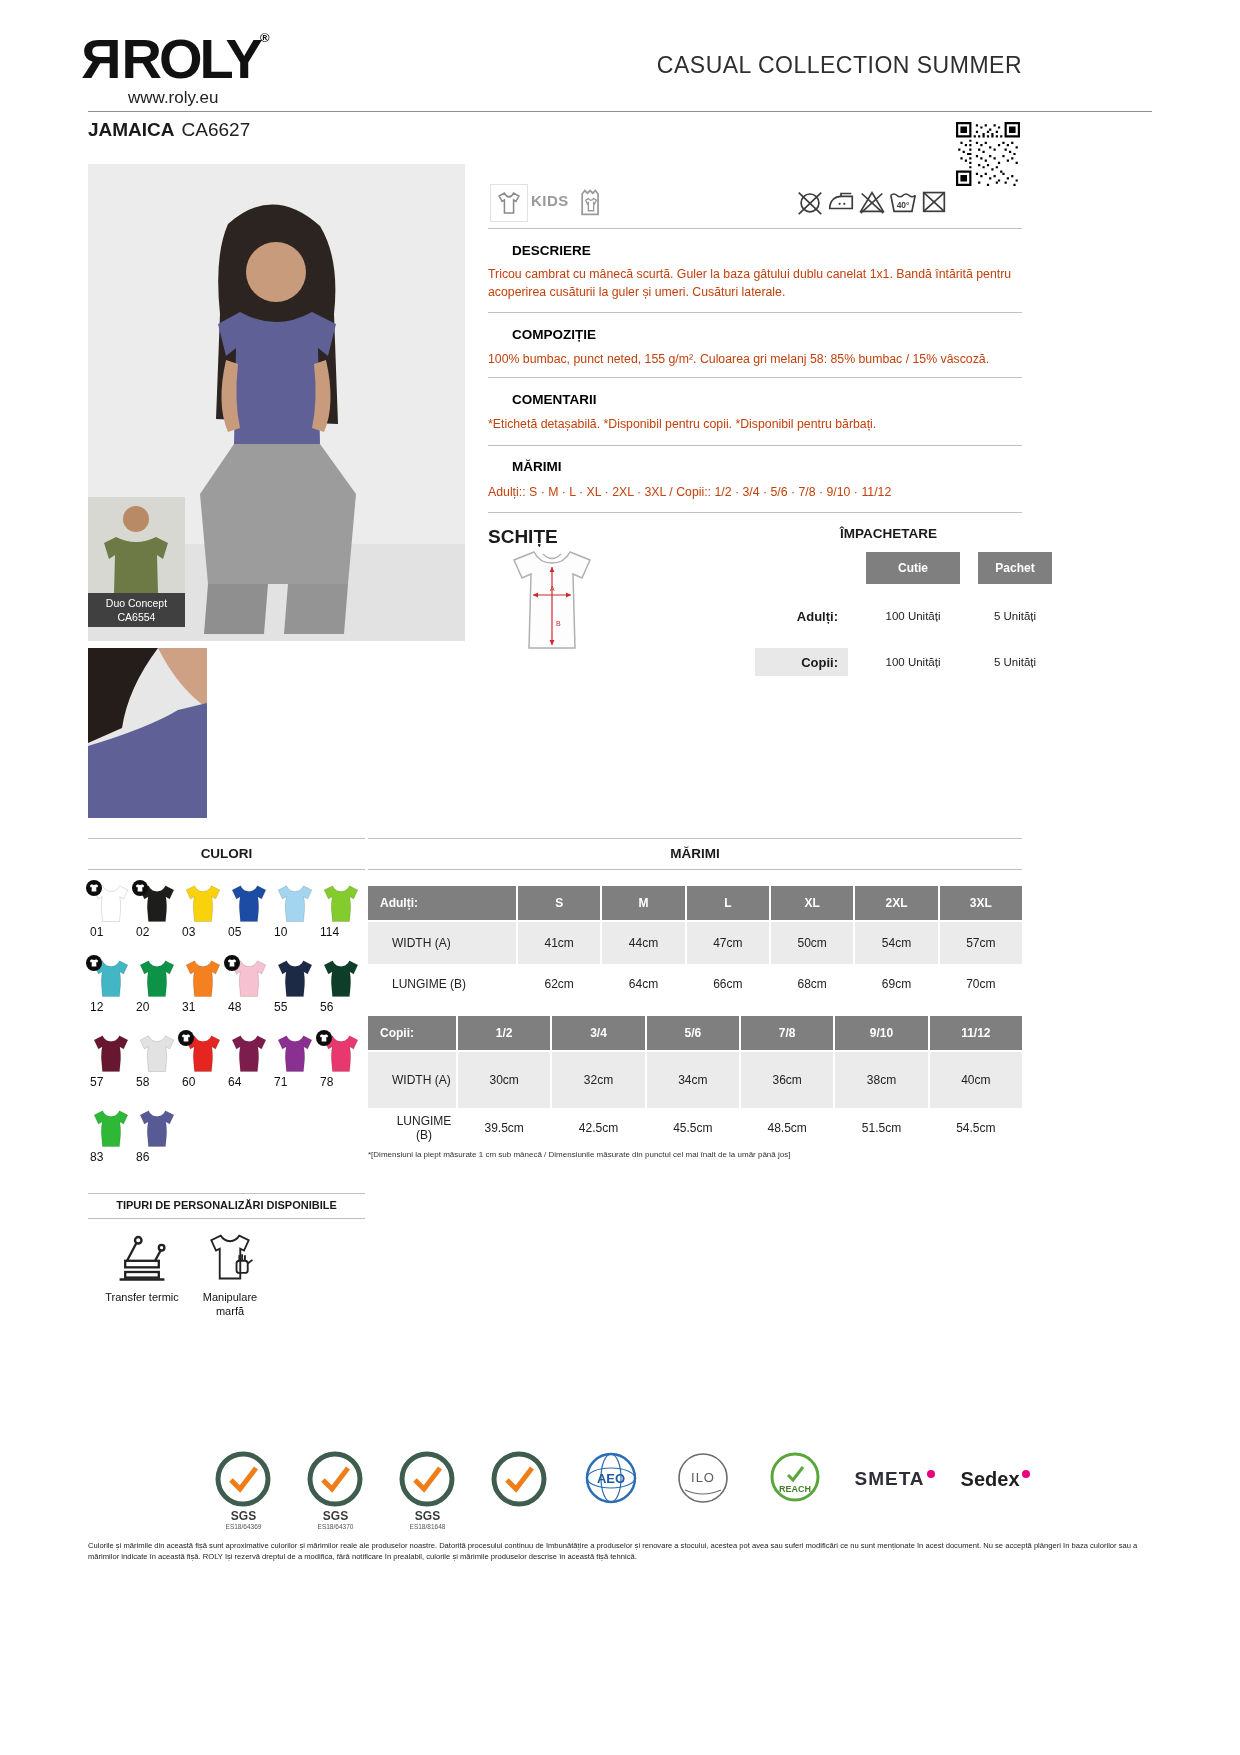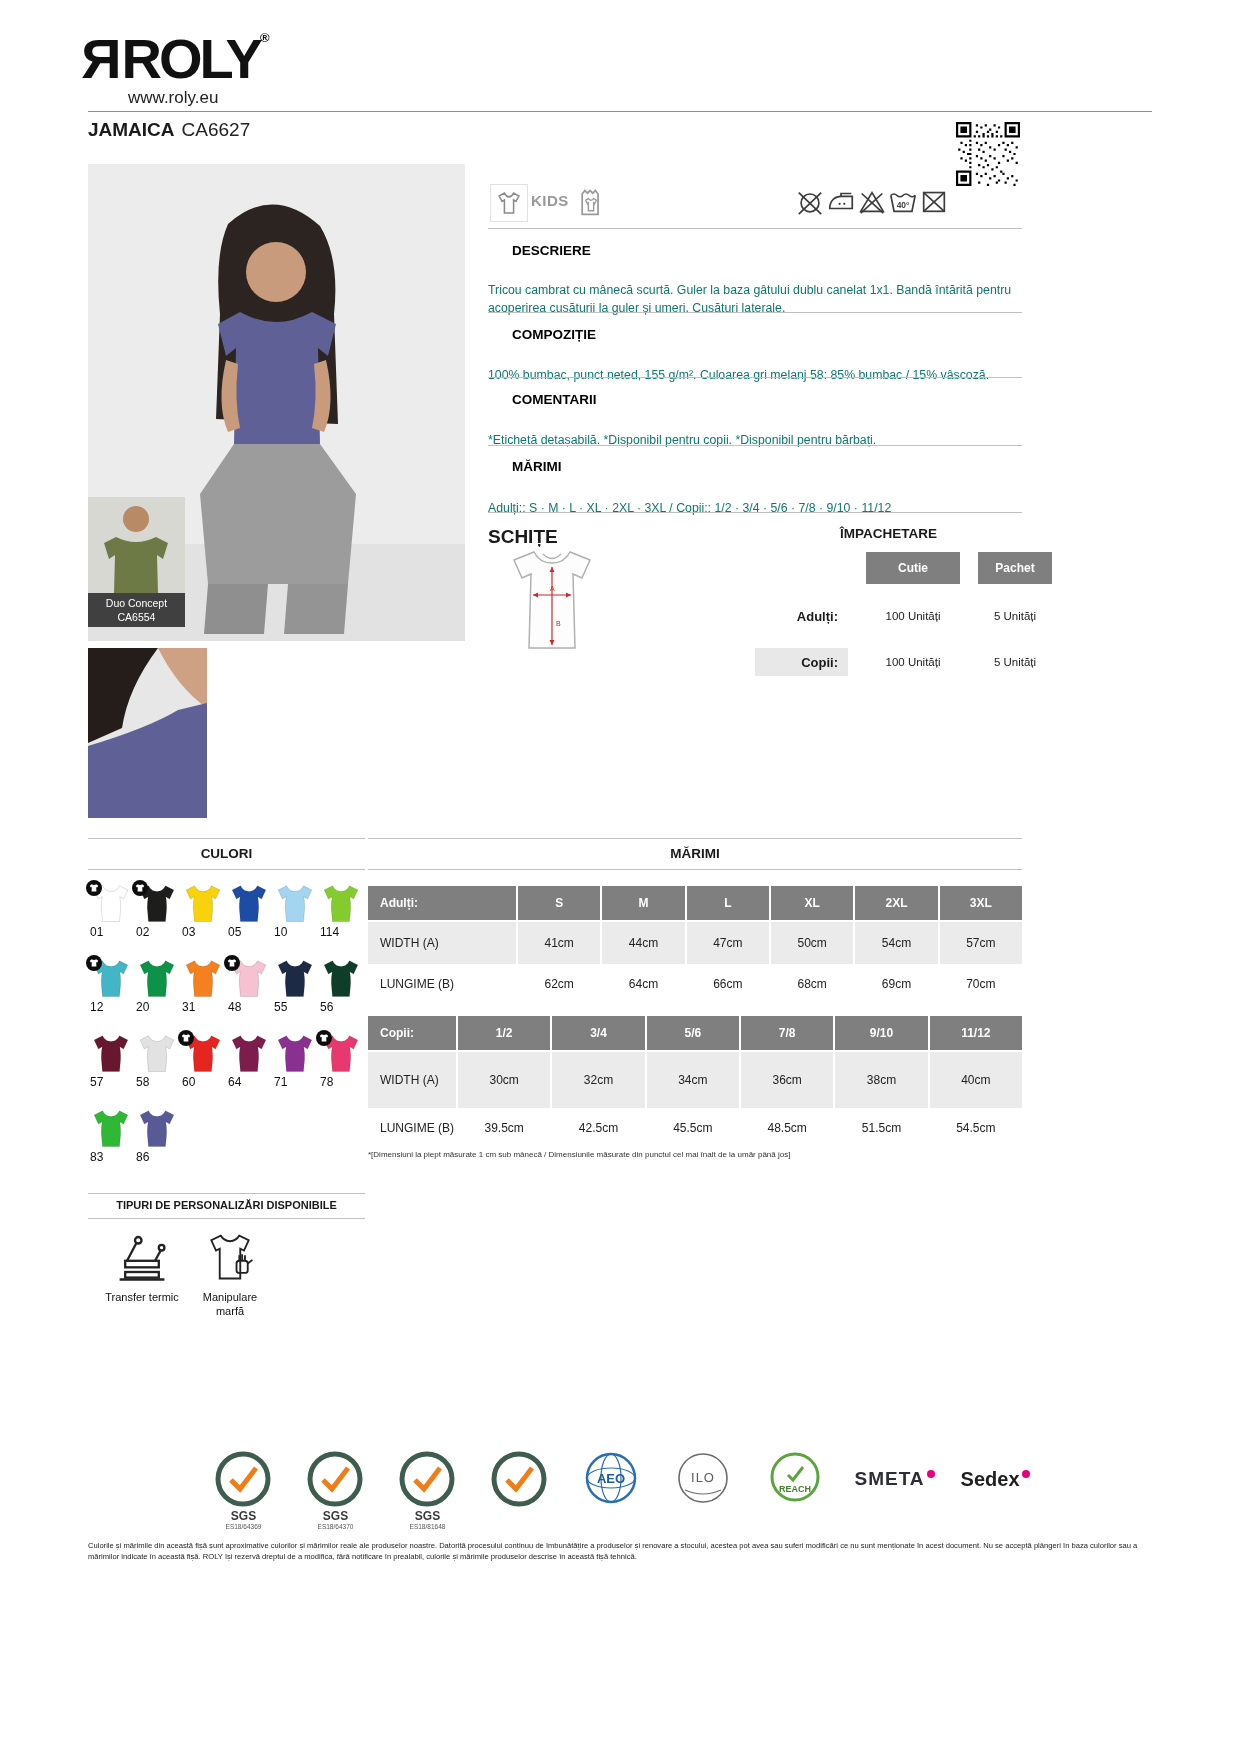--- a/index.html
+++ b/index.html
@@ -27,21 +27,21 @@
 
   
   .icon-box{width:36px;height:36px;border:1px solid #e2e2e2;display:flex;align-items:center;justify-content:center;}
   .kids-label{left:531px;top:192px;font-size:15px;font-weight:bold;color:#9a9a9a;letter-spacing:.5px;}
   .care-row{left:795px;top:186px;display:flex;gap:1px;}
   .qr{left:956px;top:122px;width:64px;height:64px;}
 
   
   .divider{left:488px;width:534px;height:1px;background:#c0c0c0;}
   .sec-h{left:488px;font-size:13.5px;font-weight:bold;color:#000;padding-left:24px;}
-  .sec-p{left:488px;width:534px;font-size:12.3px;color:#0f766e;line-height:1.45;margin-top:16px;}
+  .sec-p{left:488px;width:534px;font-size:12.3px;color:#c2410c;line-height:1.45;}
 
   .impachetare-h{left:755px;width:267px;text-align:center;font-size:13.5px;font-weight:bold;}
   .schite-h{left:488px;font-size:19px;font-weight:bold;}
 
   .pk-table{left:755px;top:552px;display:grid;grid-template-columns:93px 94px 74px;
       grid-template-rows:32px 28px 28px;gap:18px;}
   .pk-head{background:#7f7f7f;color:#fff;font-weight:bold;font-size:12px;
       display:flex;align-items:center;justify-content:center;}
   .pk-label{font-weight:bold;font-size:13px;display:flex;align-items:center;justify-content:flex-end;padding-right:10px;}
   .pk-label.gray{background:#e8e8e8;}
@@ -63,21 +63,21 @@
 
   .sz-table{display:grid;gap:2px;}
   .sz-adults{left:368px;top:886px;width:654px;grid-template-columns:148px repeat(6,1fr);
       grid-template-rows:34px 42px 36px;}
   .sz-kids{left:368px;top:1016px;width:654px;grid-template-columns:88px repeat(6,1fr);
       grid-template-rows:34px 56px 36px;}
   .sz-h{background:#7f7f7f;color:#fff;font-weight:bold;font-size:12px;
       display:flex;align-items:center;justify-content:center;}
   .sz-h.lbl{justify-content:flex-start;padding-left:12px;}
   .sz-c{font-size:12px;color:#222;display:flex;align-items:center;justify-content:center;}
-  .sz-c.lbl{justify-content:flex-start;padding-left:12px;text-align:center;}
+  .sz-c.lbl{justify-content:flex-start;padding-left:24px;text-align:center;}
   .sz-c.gray{background:#ebebeb;}
   .footnote{left:368px;top:1150px;width:654px;font-size:8px;color:#333;}
 
   
   .perso-title{left:88px;top:1199px;width:277px;font-size:11px;font-weight:bold;text-align:center;}
   .perso-icons{left:104px;top:1230px;display:flex;gap:12px;}
   .perso-item{width:76px;display:flex;flex-direction:column;align-items:center;}
   .perso-label{font-size:11px;text-align:center;line-height:1.25;margin-top:5px;color:#111;}
 
   
@@ -92,20 +92,21 @@
   .pink-dot{width:8px;height:8px;border-radius:50%;background:#e6007e;margin-left:2px;margin-top:2px;}
   .legal{left:88px;top:1540px;width:1064px;font-size:7.6px;color:#222;line-height:1.45;}
 </style>
 </head>
 <body>
 
 <div class="page">
 
   <div class="abs logo"><span class="logo-r">R</span><span>ROLY</span><span class="logo-reg">®</span></div>
   <div class="abs website">www.roly.eu</div>
+  <div class="abs collection">CASUAL COLLECTION SUMMER</div>
   <div class="abs header-line"></div>
   <div class="abs product-title">
     <span class="pt-name">JAMAICA</span><span class="pt-code">CA6627</span>
   </div>
 
   <svg class="abs qr" viewBox="0 0 29 29">
     <rect width="29" height="29" fill="#fff"></rect>
     <path fill="#000" fill-rule="evenodd" d="M0 0h7v7H0zM1 1h5v5H1zM2 2h3v3H2z M22 0h7v7h-7zM23 1h5v5h-5zM24 2h3v3h-3z M0 22h7v7H0zM1 23h5v5H1zM2 24h3v3H2z"></path>
     <path fill="#000" d="M9 1h1v1H9zM11 2h1v1h-1zM13 1h1v1h-1zM15 3h1v1h-1zM17 1h1v1h-1zM19 2h1v1h-1zM9 4h1v1H9zM12 5h1v1h-1zM14 4h1v1h-1zM16 5h1v1h-1zM18 4h1v1h-1zM8 6h1v1H8zM10 6h1v1h-1zM12 6h1v1h-1zM14 6h1v1h-1zM16 6h1v1h-1zM18 6h1v1h-1zM20 6h1v1h-1zM6 8h1v1H6zM6 10h1v1H6zM6 12h1v1H6zM6 14h1v1H6zM6 16h1v1H6zM6 18h1v1H6zM6 20h1v1H6zM2 9h1v1H2zM4 10h1v1H4zM1 12h1v1H1zM3 13h1v1H3zM5 14h1v1H5zM2 16h1v1H2zM4 17h1v1H4zM9 9h1v1H9zM11 10h1v1h-1zM13 9h1v1h-1zM10 12h1v1h-1zM12 13h1v1h-1zM15 11h1v1h-1zM17 12h1v1h-1zM19 10h1v1h-1zM21 9h1v1h-1zM23 10h1v1h-1zM25 9h1v1h-1zM27 11h1v1h-1zM22 12h1v1h-1zM24 13h1v1h-1zM26 14h1v1h-1zM9 15h1v1H9zM11 16h1v1h-1zM13 17h1v1h-1zM15 15h1v1h-1zM17 16h1v1h-1zM19 18h1v1h-1zM21 15h1v1h-1zM23 17h1v1h-1zM25 16h1v1h-1zM27 18h1v1h-1zM10 19h1v1h-1zM12 20h1v1h-1zM14 19h1v1h-1zM16 21h1v1h-1zM18 20h1v1h-1zM20 22h1v1h-1zM9 23h1v1H9zM11 24h1v1h-1zM13 23h1v1h-1zM15 25h1v1h-1zM17 24h1v1h-1zM19 26h1v1h-1zM21 23h1v1h-1zM23 25h1v1h-1zM25 24h1v1h-1zM27 26h1v1h-1zM10 27h1v1h-1zM14 28h1v1h-1zM18 27h1v1h-1zM22 27h1v1h-1zM26 28h1v1h-1z"></path>
   </svg>

